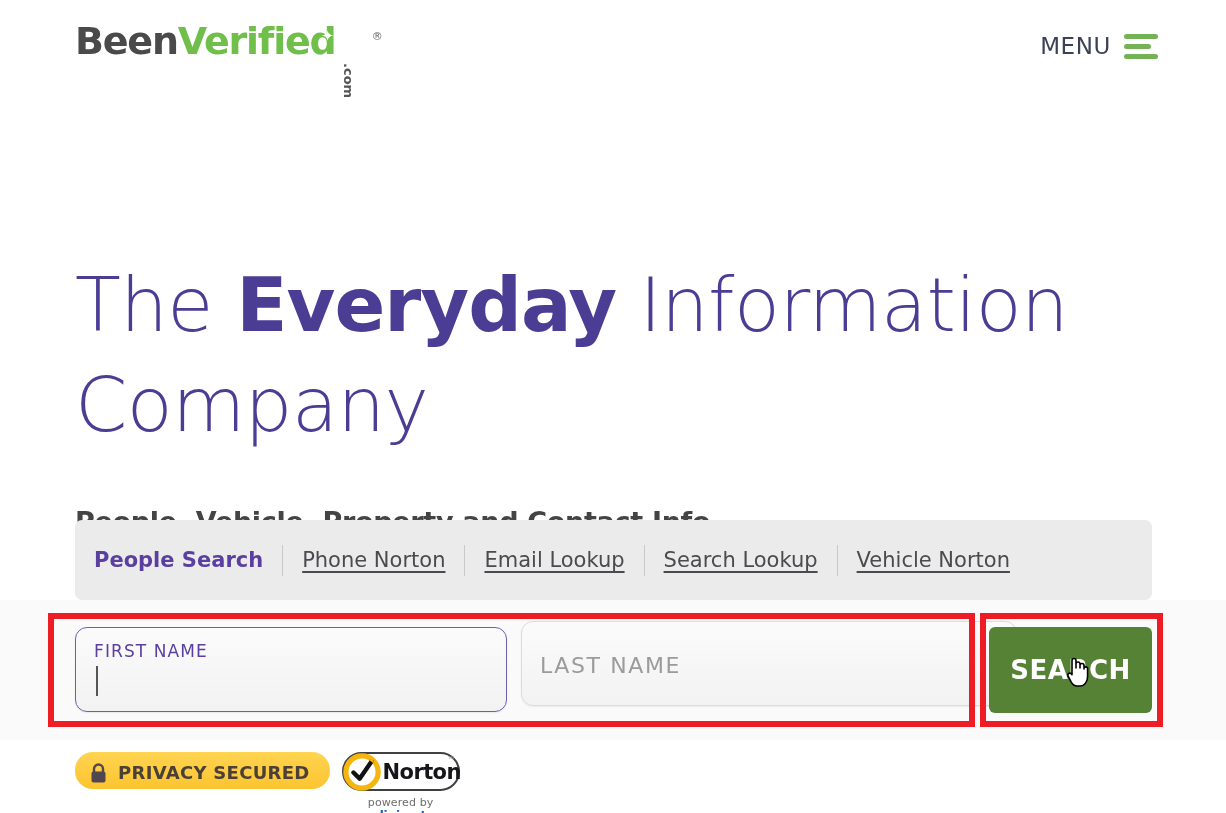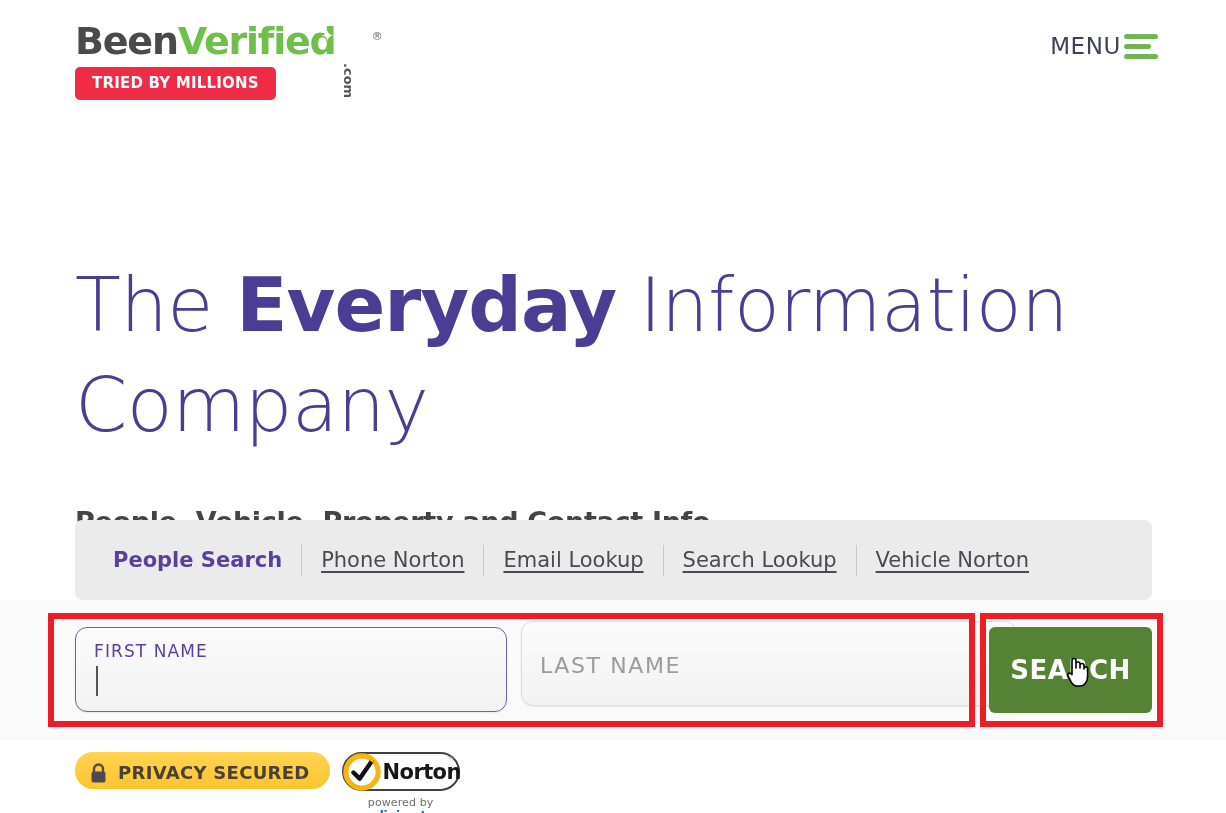--- a/index.html
+++ b/index.html
@@ -71,21 +71,21 @@
     letter-spacing: 0.2px;
     padding: 7px 17px 8px 17px;
     border-radius: 5px;
     font-family: "DejaVu Sans", sans-serif;
   }
   .menu-wrap {
     position: absolute;
     right: 68px; top: 33px;
     display: flex;
     align-items: center;
-    gap: 3px;
+    gap: 13px;
     cursor: pointer;
   }
   .menu-label {
     color: #3b4257;
     font-size: 23px;
     font-weight: normal;
     letter-spacing: 0.6px;
     font-family: "DejaVu Sans", sans-serif;
   }
   .hamburger { width: 34px; }
@@ -128,21 +128,20 @@
     position: absolute;
     left: 75px; top: 520px;
     width: 1077px; height: 80px;
     background: #ebebeb;
     border-radius: 7px;
   }
   .tab-row {
     display: flex;
     align-items: center;
     height: 80px;
-    padding-left: 19px;
   }
   .tab {
     font-size: 21px;
     color: #4a4a4f;
     text-decoration: underline;
     text-underline-offset: 4px;
     padding: 0 19px;
     white-space: nowrap;
     cursor: pointer;
     font-family: "DejaVu Sans", sans-serif;
@@ -315,21 +314,20 @@
 <body>
 
 <div class="page">
 
   <div class="header">
 
     <div class="brand">
       <div class="logo-wordmark">
         <span class="logo-been">Been</span><span class="logo-verified"><span>Verified</span><span class="star-dot">✦</span></span><span class="logo-com">.com</span><span class="logo-reg">®</span>
       </div>
-      <div class="tried-pill">TRIED BY MILLIONS</div>
     </div>
 
     <div class="menu-wrap">
       <span class="menu-label">MENU</span>
       <span class="hamburger">
         <span></span>
           <span></span>
           <span></span>
       </span>
     </div>

